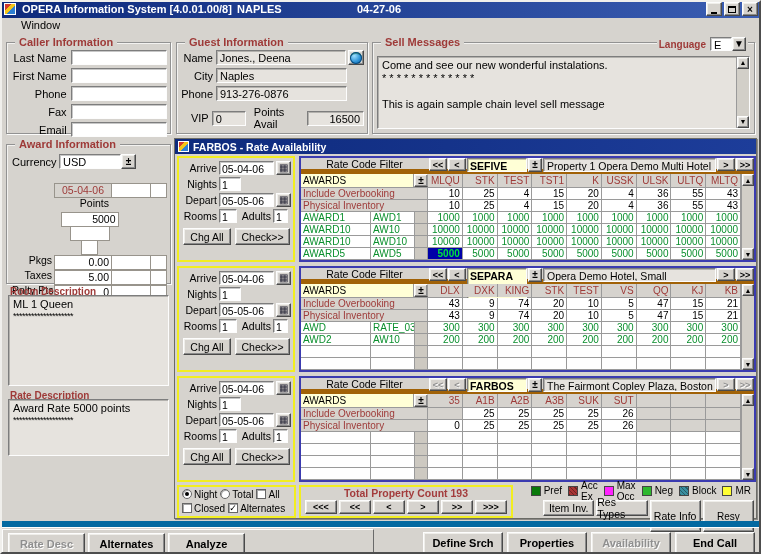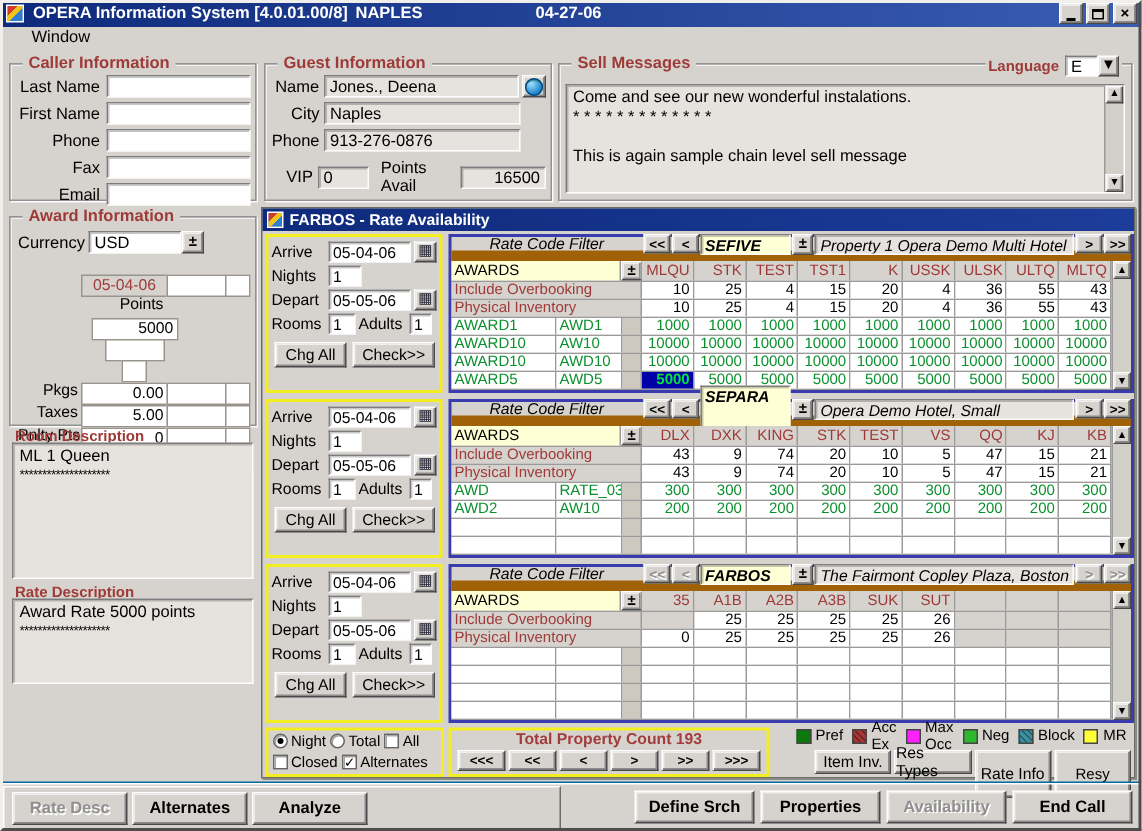--- a/index.html
+++ b/index.html
@@ -36,23 +36,23 @@
   .lovg { font-size:10px; font-weight:bold; line-height:10px; }
   .frow { display:flex; align-items:center; margin-bottom:3px; }
   .globe { width:12px; height:12px; border-radius:50%; background:radial-gradient(circle at 35% 32%, #9fe0ff, #2a8fd4 55%, #0c5d9c); box-shadow:inset 0 0 0 1px #0a4a7c, inset 0 3px 0 -1px rgba(16,110,70,.55); }
   .calglyph { font-size:10px; line-height:10px; color:#223; }
 
   
   .rwin { background:#d6d3ce; border:1px solid #6b6b66; box-shadow:1px 1px 0 rgba(0,0,0,.35); }
   .rtitle { height:15px; background:linear-gradient(90deg,#0e2a7c,#1d3d9a); color:#fff; font-weight:bold; font-size:10.5px; display:flex; align-items:center; gap:4px; padding:0 3px; }
   .ctrlbox { border:2px solid #f2ee20; background:#d6d3ce; padding:3px 2px 2px 2px; }
   .crow { display:flex; align-items:center; margin-bottom:2px; gap:2px; }
-  .clbl { font-size:10.5px; flex:0 0 auto; }
+  .clbl { font-size:10.5px; text-align:right; flex:0 0 auto; }
   .gridwrap { border:2px solid #3b3bb0; background:#d6d3ce; }
-  .filterbar { height:16px; display:flex; align-items:center; gap:1px; border-bottom:7px solid #a16207;font-style:italic; }
+  .filterbar { height:16px; display:flex; align-items:flex-start; gap:1px; border-bottom:5px solid #a16207; }
   .fcell { font-size:10.5px; }
   .sbtn { width:18px; height:13px; font-size:9px; font-weight:bold; flex:0 0 auto; }
   .rows { margin-right:13px; }
   .grow { display:flex; height:12px; border-bottom:1px solid #9a9a9a; }
   .grow.hdr { height:14px; }
   .gc { border-right:1px solid #9a9a9a; font-size:10px; line-height:11px; padding:0 2px; overflow:hidden; white-space:nowrap; height:100%; }
   .gc.colh { flex:1 1 0; text-align:right; color:#9e3a38; background:#d6d3ce; line-height:13px; }
   .gc.num { flex:1 1 0; text-align:right; background:#fff; }
   .gc.num.empty { background:#d6d3ce; }
   .gc.name { width:70px; flex:0 0 auto; background:#fff; color:#0a8f2d; }
@@ -70,21 +70,21 @@
   .radio.on::after { content:""; position:absolute; left:2px; top:2px; width:4px; height:4px; border-radius:50%; background:#000; }
   .cb { width:10px; height:10px; background:#fff; border:1px solid #666; box-shadow:inset 1px 1px 0 rgba(0,0,0,.35); font-size:9px; line-height:9px; text-align:center; flex:0 0 auto; color:#000; }
   .olbl { font-size:10px; }
   .cnt { text-align:center; font-size:10.5px; line-height:13px; color:#a33c3c; }
   .navrow { display:flex; gap:2px; justify-content:center; padding:0 2px; }
   .legrow { display:flex; align-items:center; gap:3px; height:13px; justify-content:flex-end; }
   .sw { width:10px; height:10px; border:1px solid #444; flex:0 0 auto; }
   .sw.pat { background-image:repeating-linear-gradient(45deg, rgba(0,0,0,.35) 0 1px, transparent 1px 3px); }
   .leglbl { font-size:10px; margin-right:3px; }
   .fbrow { display:flex; gap:2px; margin-top:3px; }
-  .botbar { border-top:1px solid #0369a1; box-shadow:inset 0 1px 0 #fff; }
+  .botbar { border-top:6px solid #0369a1; box-shadow:inset 0 1px 0 #fff; }
   .botleft { border:1px solid; border-color:#fdfdfd #6a6a6a #6a6a6a #fdfdfd; }
   .bb { font-weight:bold; font-size:11px; height:22px; }
 </style>
 </head>
 <body>
 
 <div class="screen">
 
   <div class="abs titlebar">
     <div class="appicon"></div>

